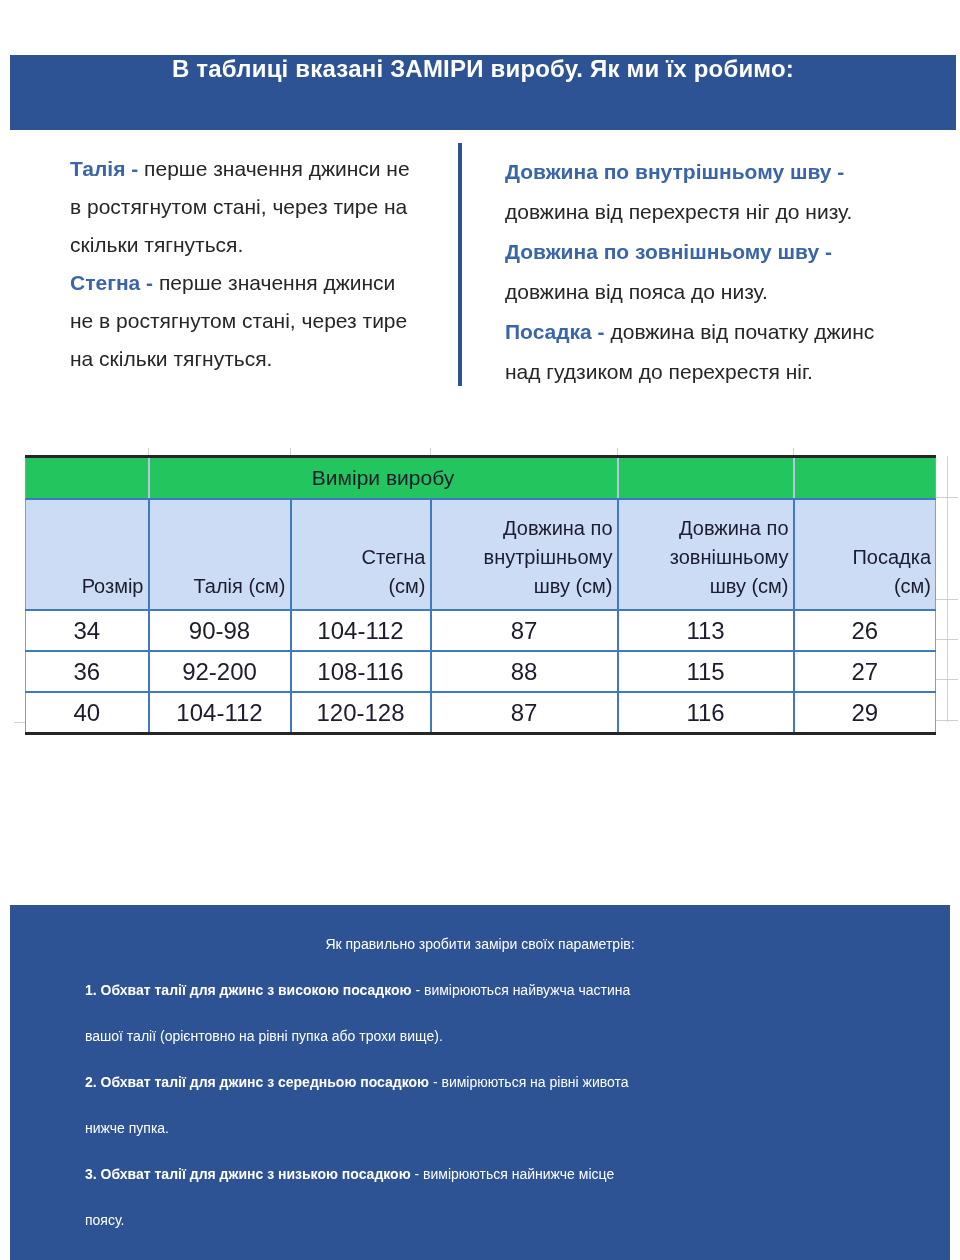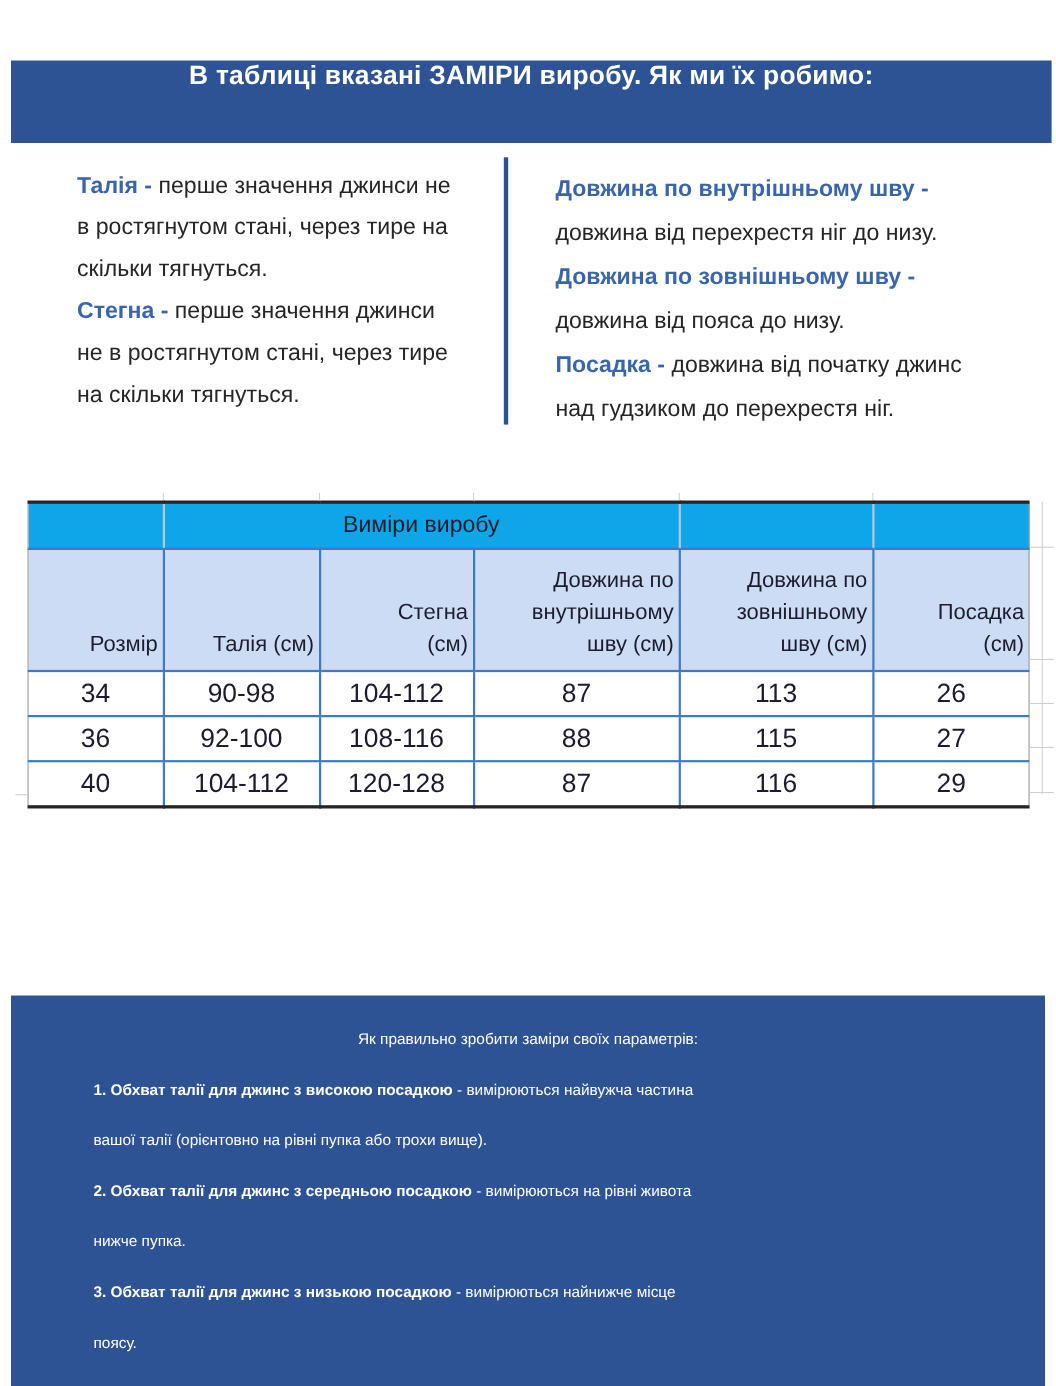--- a/index.html
+++ b/index.html
@@ -28,21 +28,21 @@
 
   
   .table-wrap { left:25px; top:455px; }
   table.size-table {
     border-collapse:collapse; table-layout:fixed; width:910px;
     color:#1c1c2e;
     border-top:3px solid #262626; border-bottom:3px solid #262626;
   }
   table.size-table td { border:2px solid #3d7abf; }
   tr.group-row td {
-    background:#0ea5e9; height:38px; font-size:21px; text-align:center;
+    background:#22c55e; height:38px; font-size:21px; text-align:center;
     border-left-color:#b9c6de; border-right-color:#b9c6de;margin-top:40px;
   }
   td.ch {
     background:#ccdcf5; vertical-align:bottom; text-align:right;
     padding:6px 4px 8px 10px; font-size:20px; line-height:29px; height:95px;
     font-weight:normal;
   }
   tr.data-row td { height:37px; text-align:center; font-size:24px; background:#ffffff; }
   table.size-table td:first-child { border-left:1px solid #9a9a9a; }
   table.size-table td:last-child  { border-right:1px solid #9a9a9a; }
@@ -112,21 +112,21 @@
     <tr class="data-row">
       <td>34</td>
       <td>90-98</td>
       <td>104-112</td>
       <td>87</td>
       <td>113</td>
       <td>26</td>
     </tr>
     <tr class="data-row">
       <td>36</td>
-      <td>92-100</td>
+      <td>92-200</td>
       <td>108-116</td>
       <td>88</td>
       <td>115</td>
       <td>27</td>
     </tr>
     <tr class="data-row">
       <td>40</td>
       <td>104-112</td>
       <td>120-128</td>
       <td>87</td>

